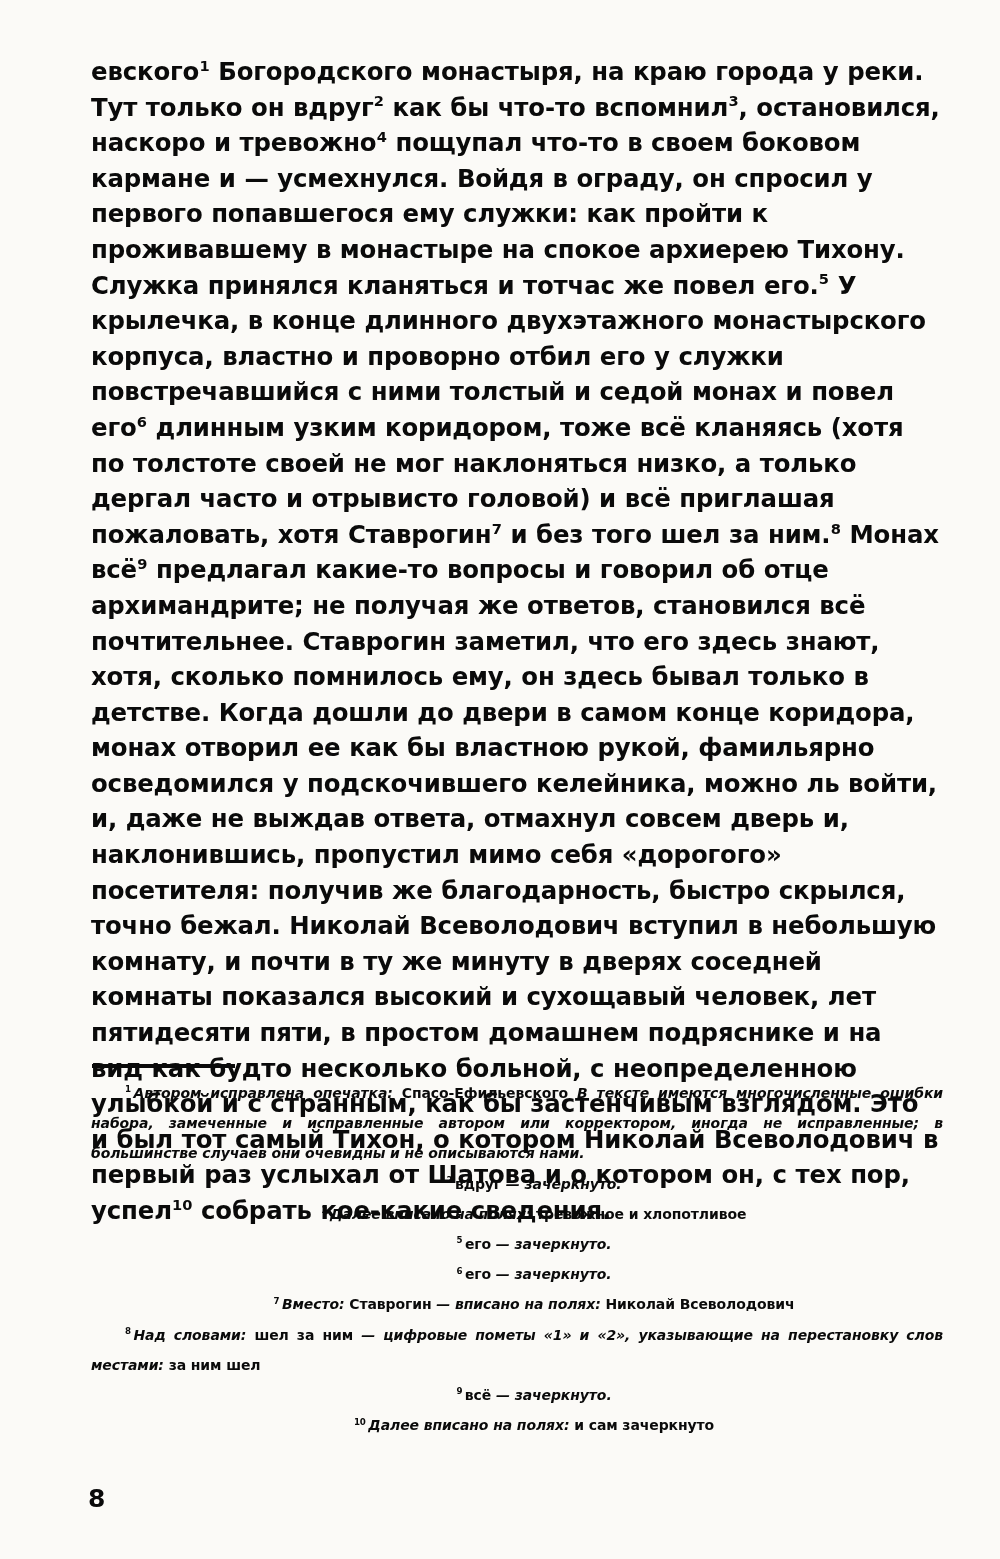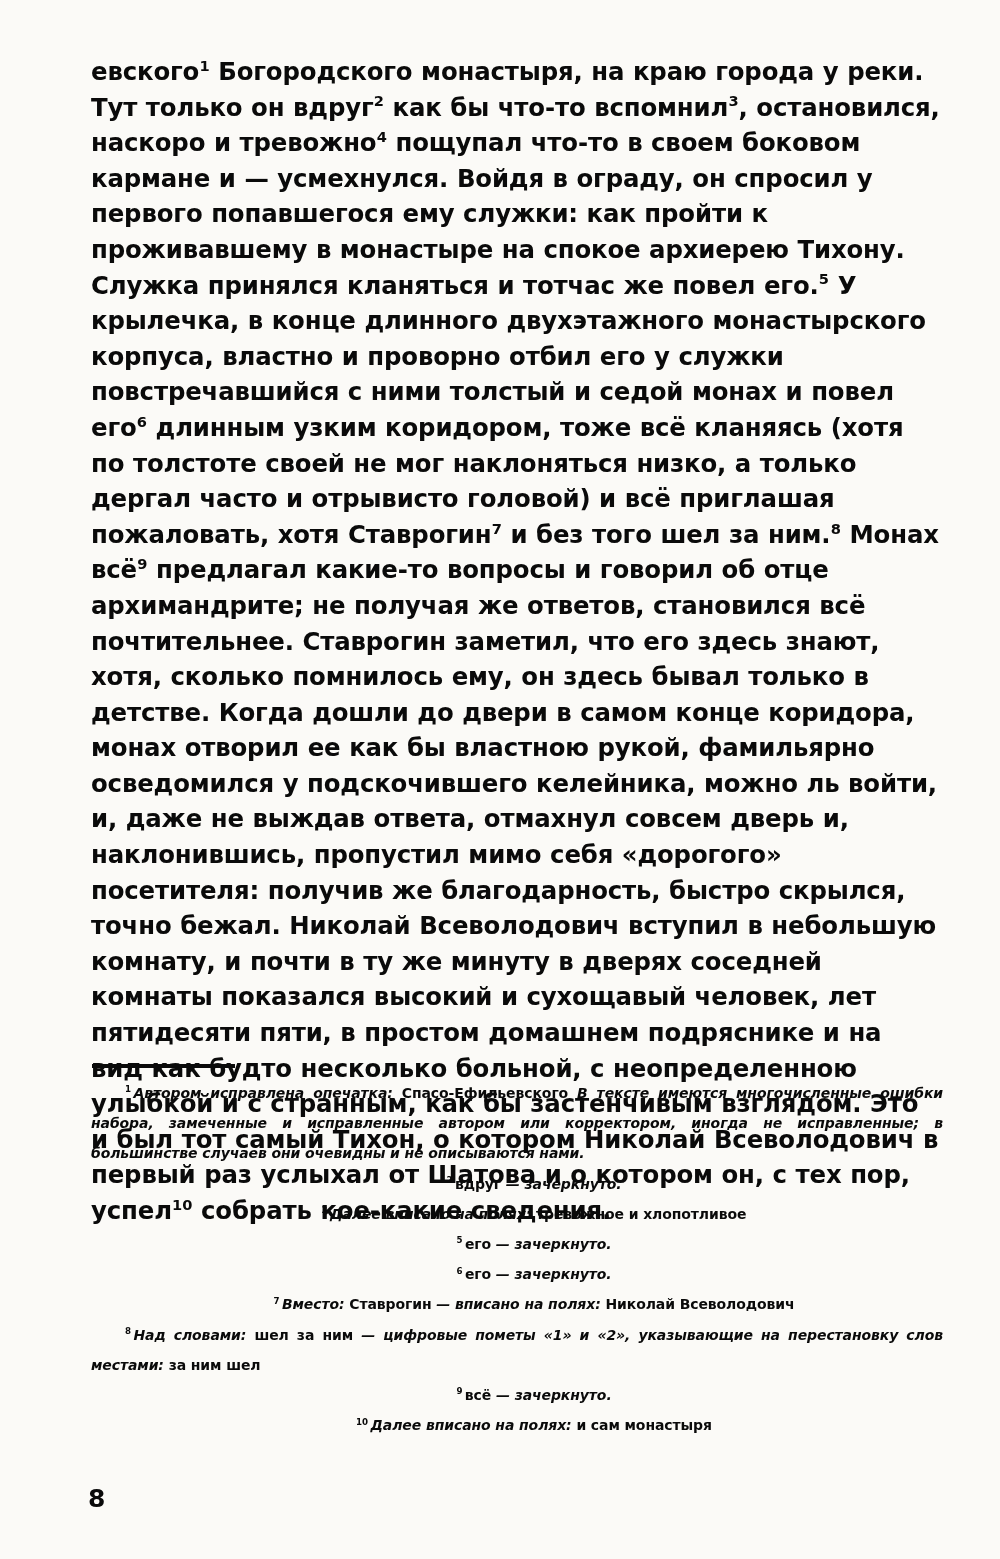--- a/index.html
+++ b/index.html
@@ -128,18 +128,18 @@
 
   <div class="footnotes" id="footnotes-block">
       <p class="fn-item multi"><span class="fn-num">1</span><span class="it">Автором исправлена опечатка:</span><span class="ro"> Спасо-Ефильевского </span><span class="it">В тексте имеются многочисленные ошибки набора, замеченные и исправленные автором или корректором, иногда не исправленные; в большинстве случаев они очевидны и не описываются нами.</span></p>
       <p class="fn-item single"><span class="fn-num">2</span><span class="ro">вдруг</span><span class="it"> — зачеркнуто.</span></p>
       <p class="fn-item single"><span class="fn-num">3</span><span class="it">Далее вписано на полях:</span><span class="ro"> тревожное и хлопотливое</span></p>
       <p class="fn-item single"><span class="fn-num">5</span><span class="ro">его</span><span class="it"> — зачеркнуто.</span></p>
       <p class="fn-item single"><span class="fn-num">6</span><span class="ro">его</span><span class="it"> — зачеркнуто.</span></p>
       <p class="fn-item single"><span class="fn-num">7</span><span class="it">Вместо:</span><span class="ro"> Ставрогин </span><span class="it">— вписано на полях:</span><span class="ro"> Николай Всеволодович</span></p>
       <p class="fn-item multi"><span class="fn-num">8</span><span class="it">Над словами:</span><span class="ro"> шел за ним </span><span class="it">— цифровые пометы «1» и «2», указывающие на перестановку слов местами:</span><span class="ro"> за ним шел</span></p>
       <p class="fn-item single"><span class="fn-num">9</span><span class="ro">всё</span><span class="it"> — зачеркнуто.</span></p>
-      <p class="fn-item single"><span class="fn-num">10</span><span class="it">Далее вписано на полях:</span><span class="ro"> и сам монастыря</span></p>
+      <p class="fn-item single"><span class="fn-num">10</span><span class="it">Далее вписано на полях:</span><span class="ro"> и сам зачеркнуто</span></p>
     </div>
 
   <div class="page-number">8</div>
 
 </div>
 
 </body></html>

